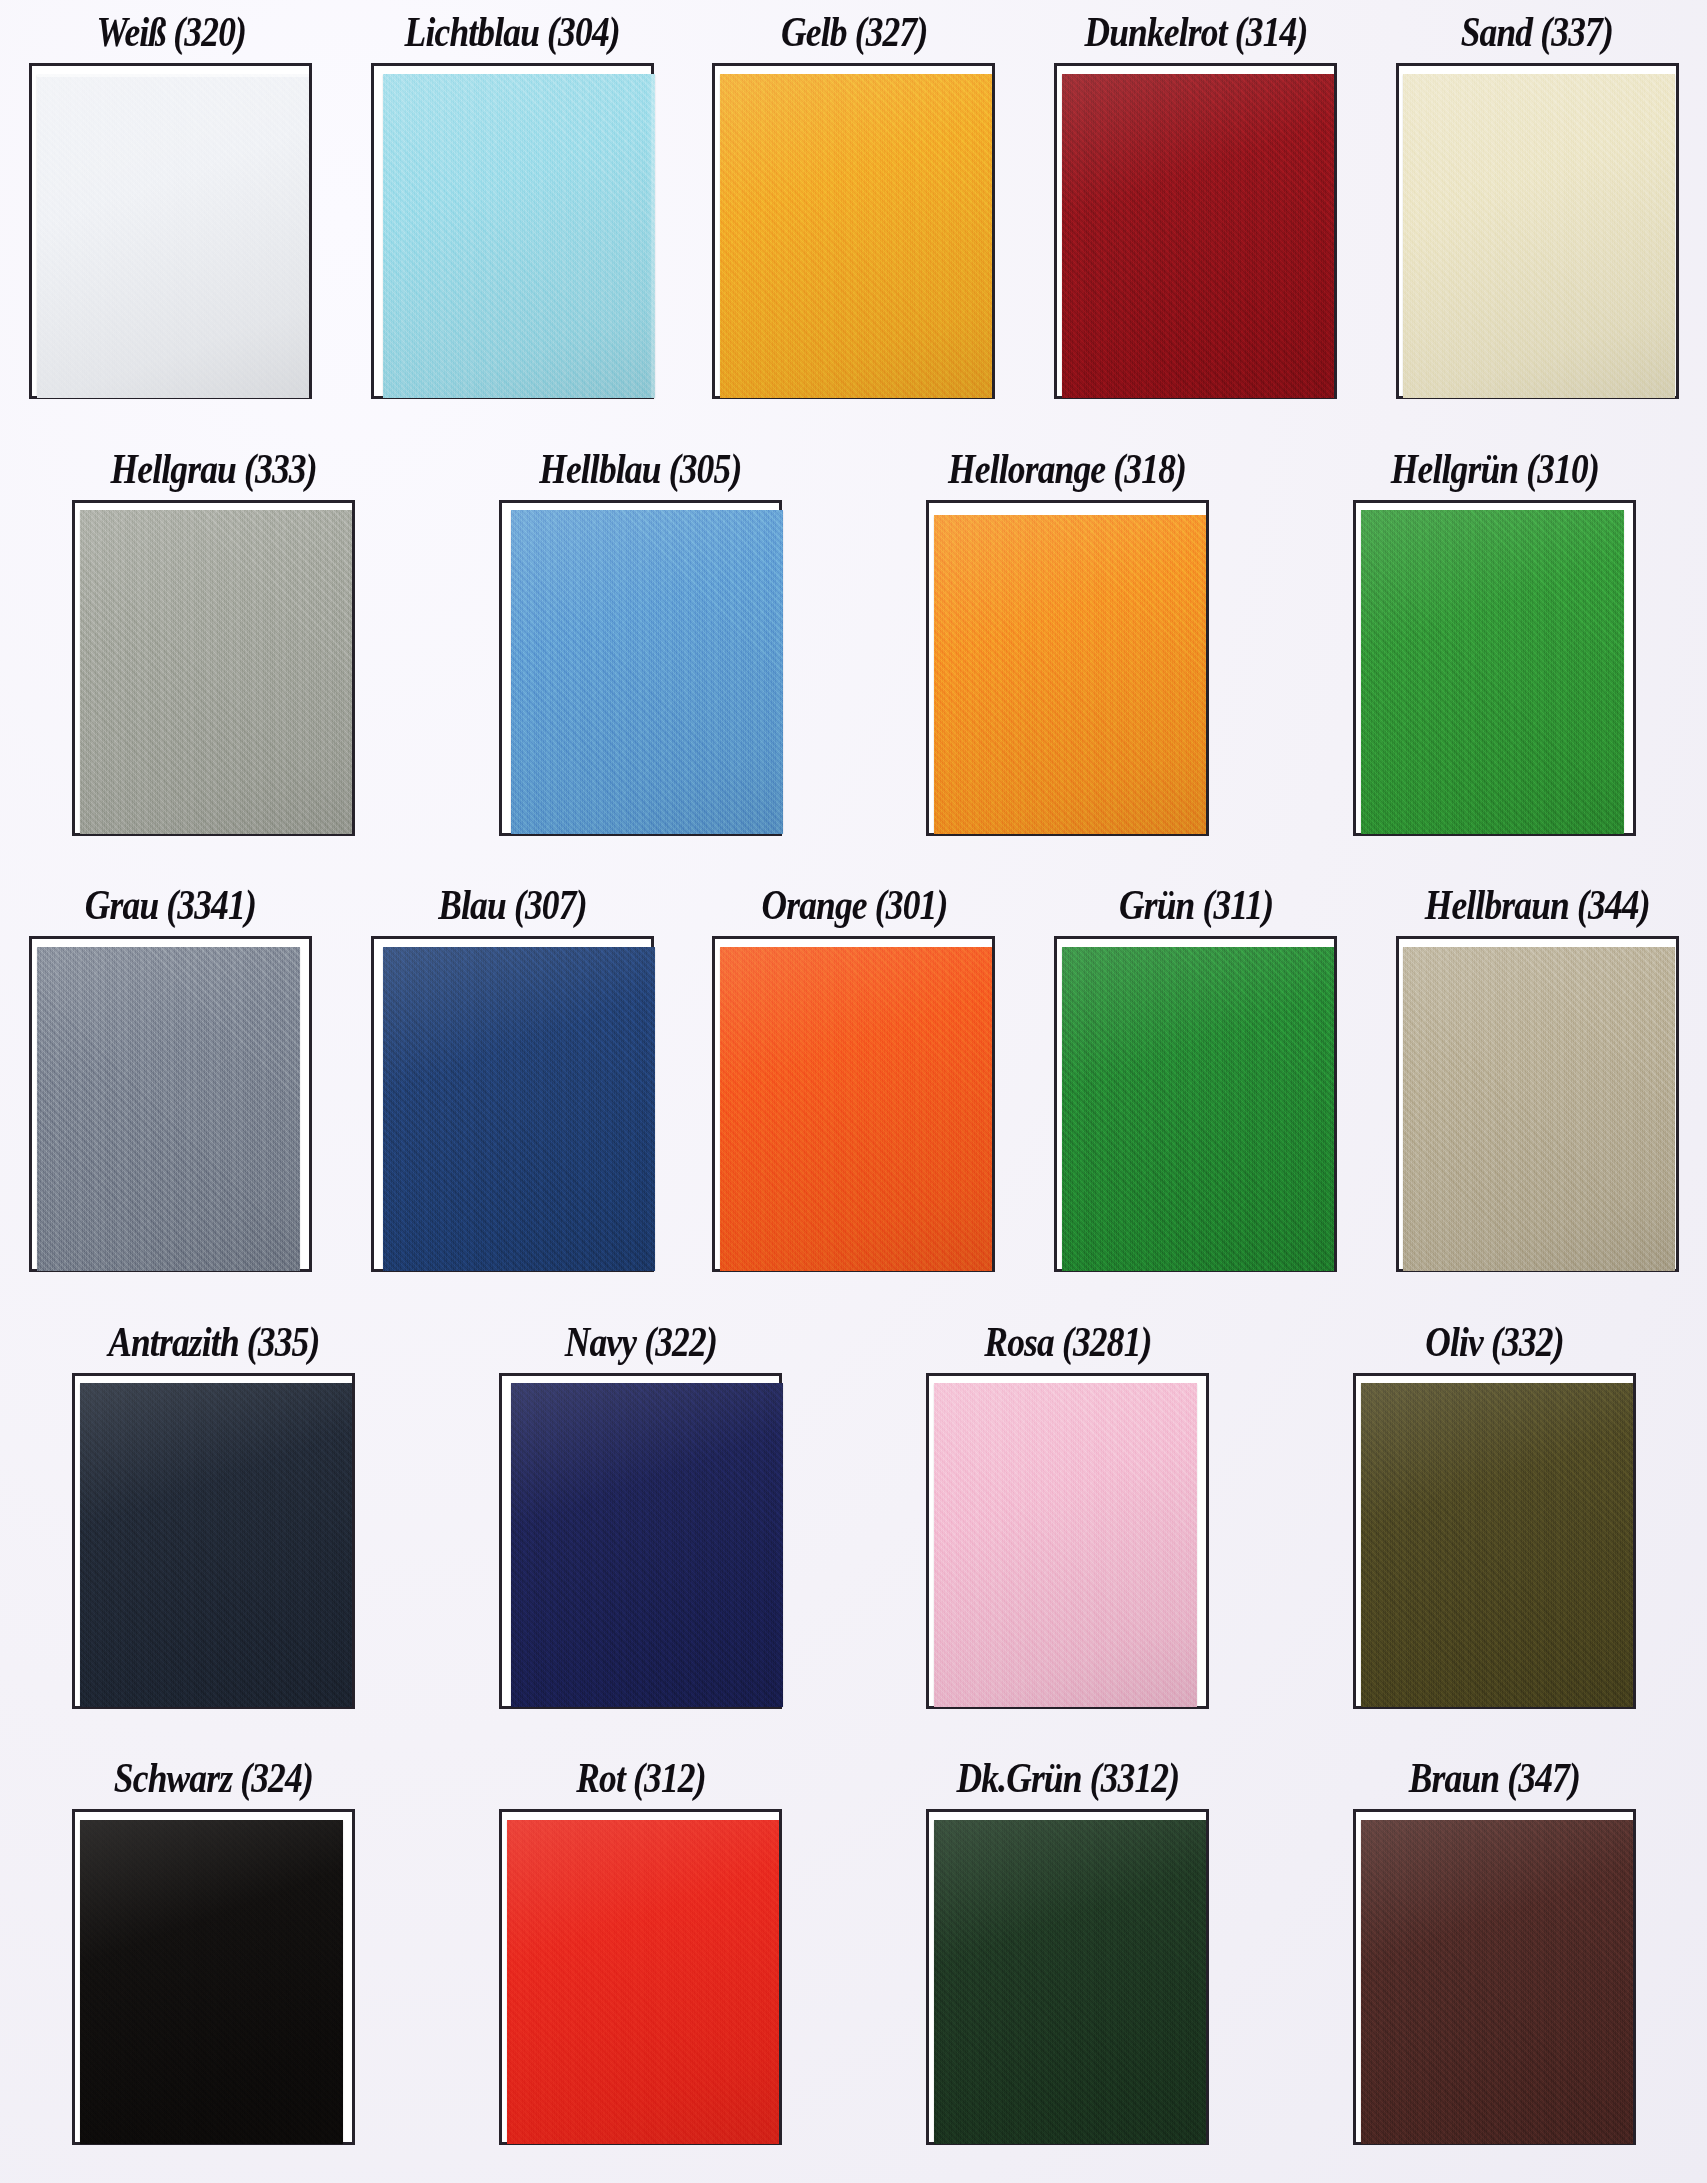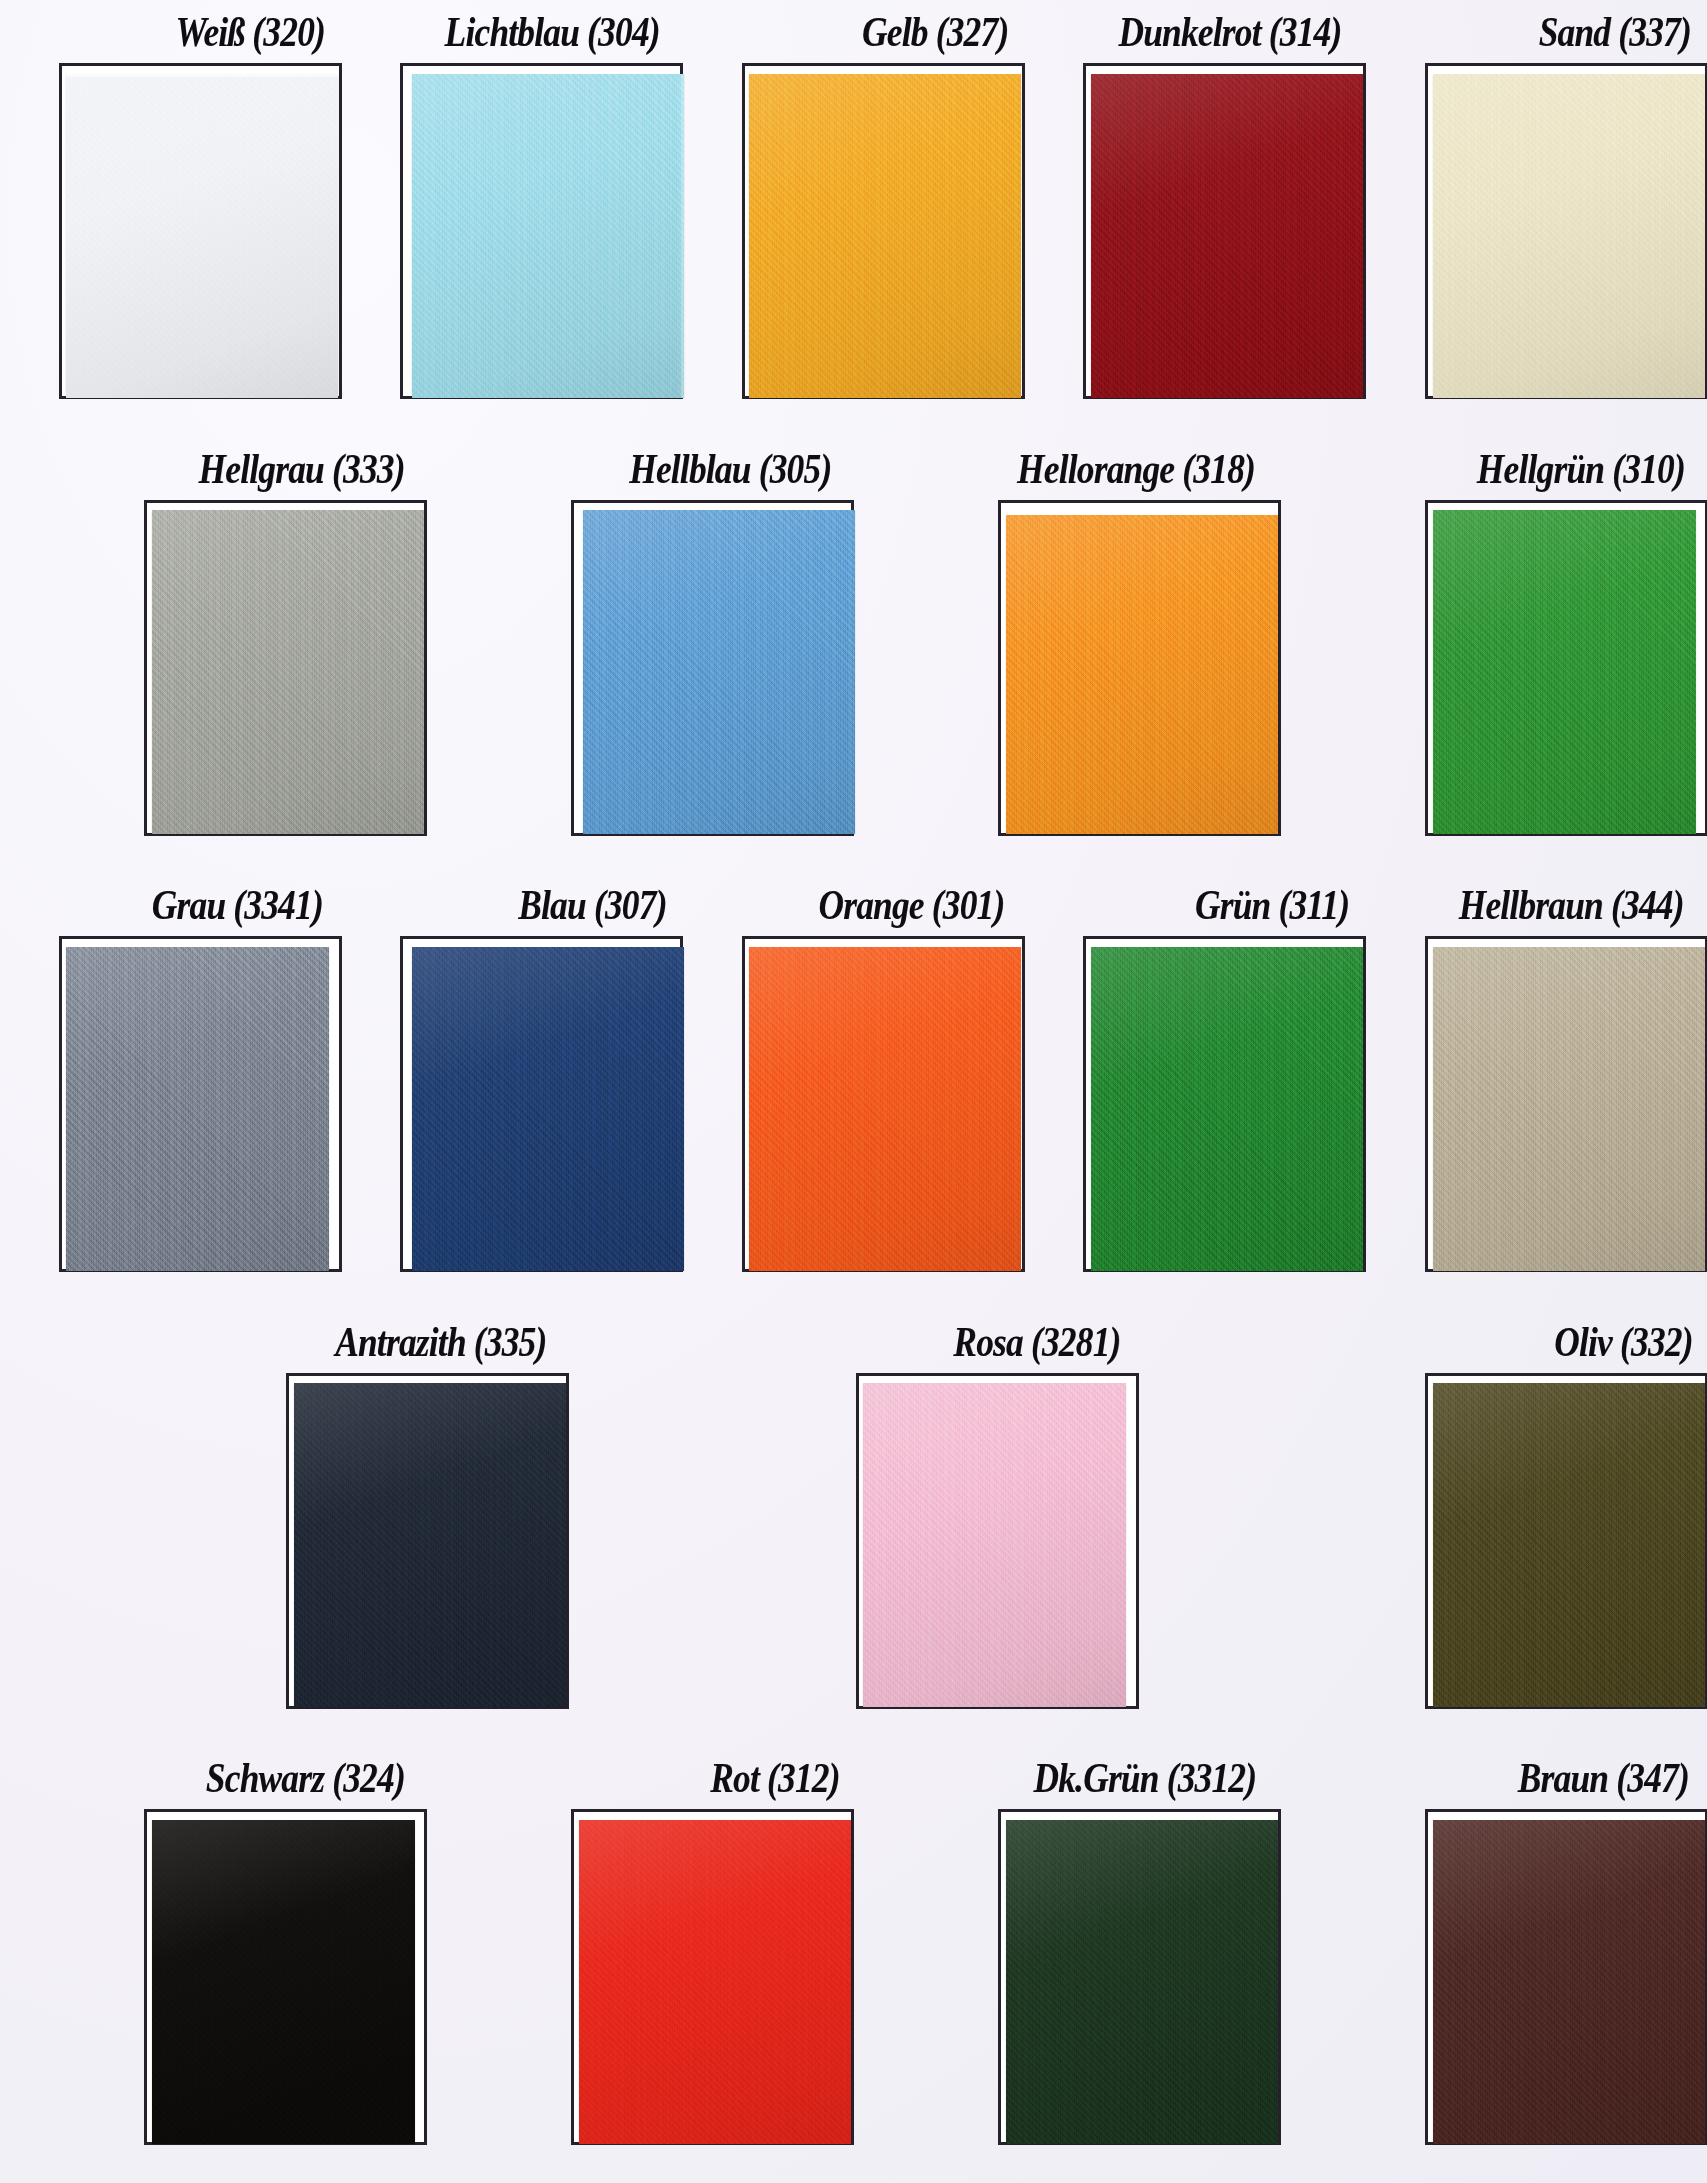--- a/index.html
+++ b/index.html
@@ -26,21 +26,21 @@
   .row{
     flex:1 1 0;
     display:flex;
     flex-direction:row;
   }
   .cell{
     flex:1 1 0;
     position:relative;
     display:flex;
     flex-direction:column;
-    align-items:flex-end;
+    align-items:center;
   }
   .label{
     height:63px;
     line-height:63px;
     font-size:43px;
     font-weight:bold;
     font-style:italic;
     font-family:"Liberation Serif", serif;
     color:#100d12;
     white-space:nowrap;
@@ -282,20 +282,30 @@
       <div class="cell">
         <div class="label">Antrazith (335)</div>
         <div class="frame">
           <div class="patch">
             <div class="base" style="background: rgb(30, 38, 51);"></div>
             <div class="weave"></div>
             <div class="sheen"></div>
           </div>
         </div>
       </div>
+      <div class="cell offL">
+        <div class="label">Navy (322)</div>
+        <div class="frame">
+          <div class="patch">
+            <div class="base" style="background: rgb(26, 31, 82);"></div>
+            <div class="weave"></div>
+            <div class="sheen"></div>
+          </div>
+        </div>
+      </div>
       <div class="cell narrow">
         <div class="label">Rosa (3281)</div>
         <div class="frame">
           <div class="patch">
             <div class="base" style="background: rgb(243, 188, 210);"></div>
             <div class="weave"></div>
             <div class="sheen"></div>
           </div>
         </div>
       </div>

